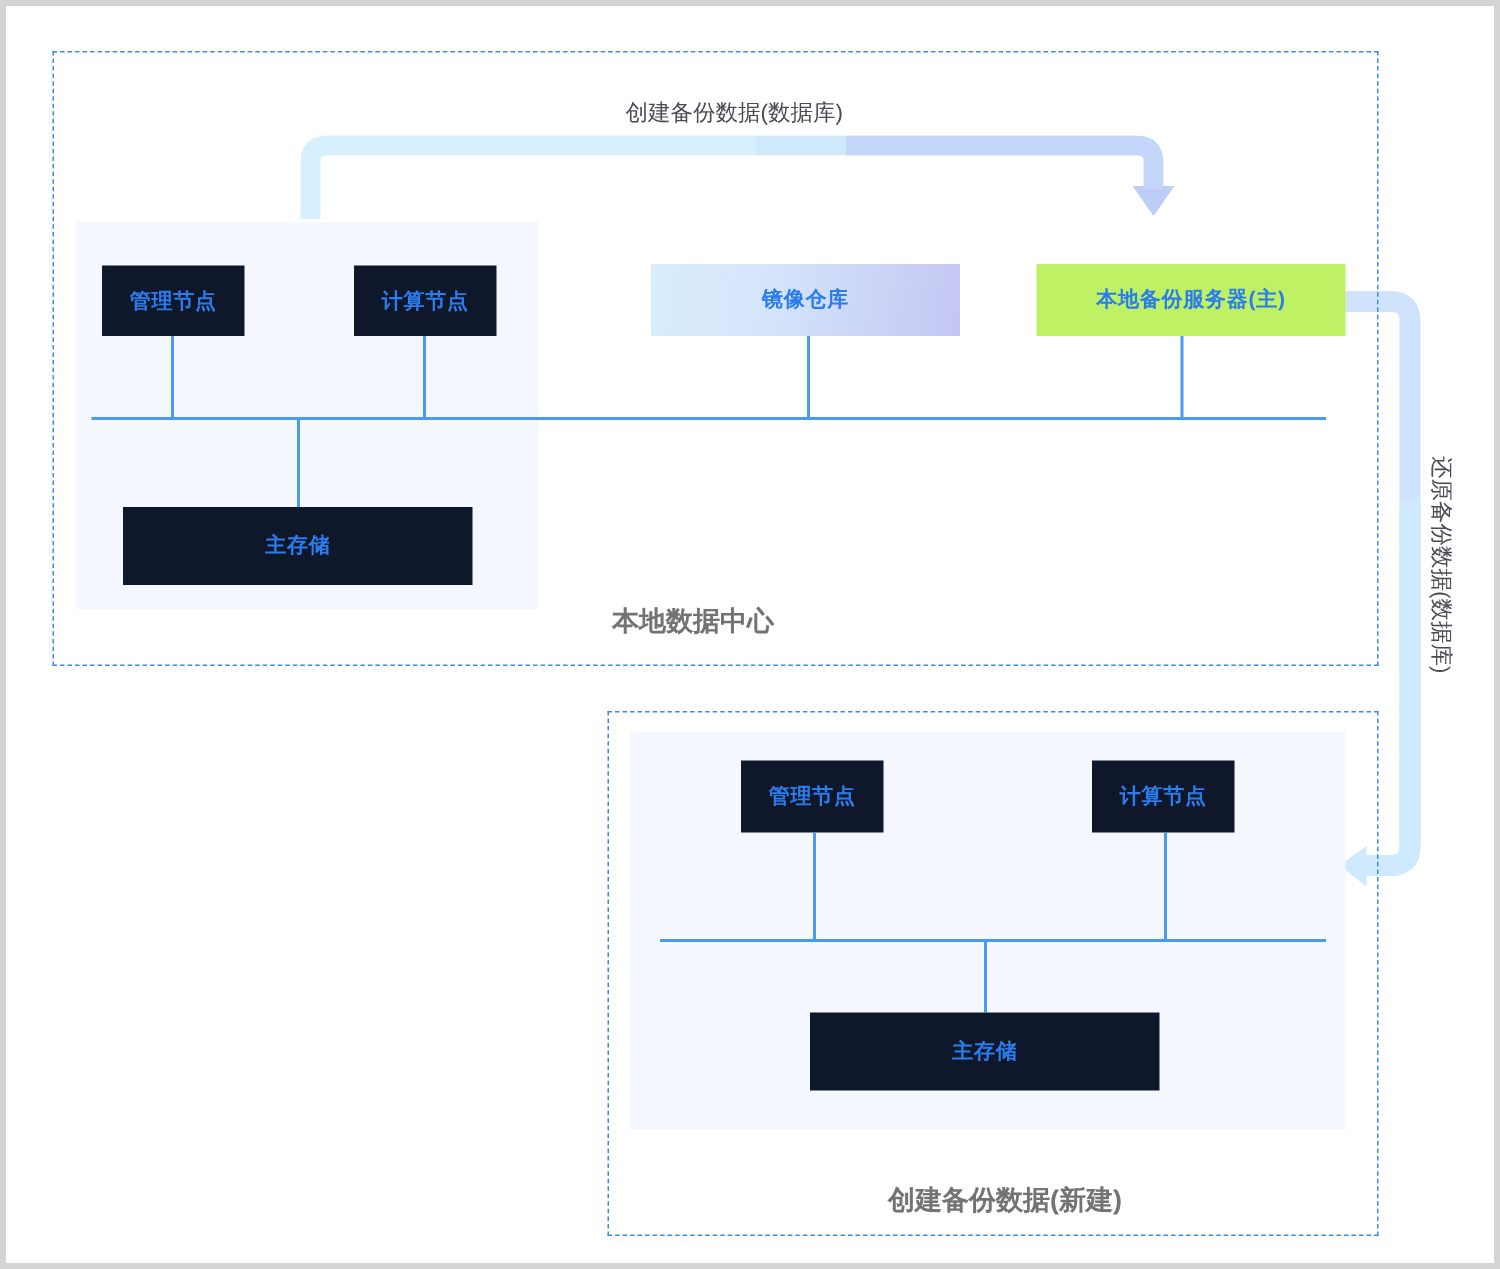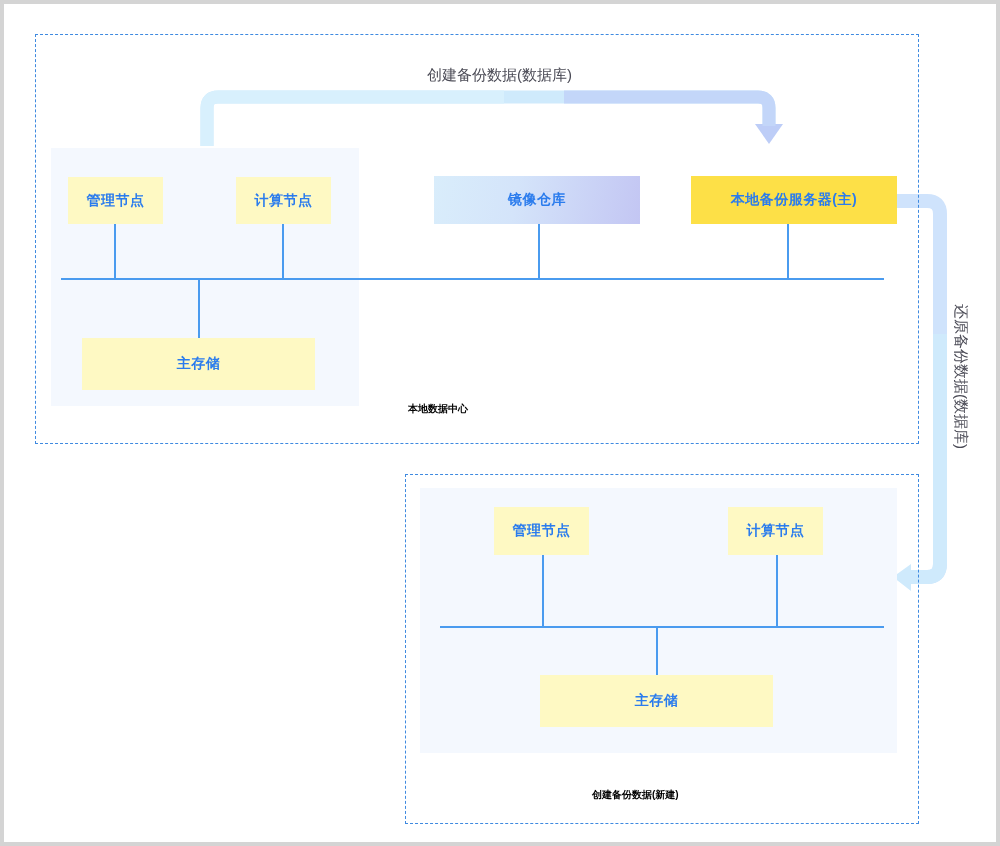--- a/index.html
+++ b/index.html
@@ -19,22 +19,22 @@
   }
   
   .region{
     position:absolute;
     border:1.5px dashed #3f8ae0;
     box-sizing:border-box;
     background:transparent;
   }
   .region-label{
     position:absolute;
-    color:#000000;
-    font-size:10px;
+    color:#737373;
+    font-size:18px;
     font-weight:bold;
     white-space:nowrap;
   }
   
   .panel{
     position:absolute;
     background:#f4f8fe;
     box-sizing:border-box;
   }
   
@@ -43,22 +43,22 @@
     box-sizing:border-box;
     display:flex;
     align-items:center;
     justify-content:center;
     color:#2b7ced;
     font-size:14px;
     font-weight:bold;
     white-space:nowrap;
     letter-spacing:0.5px;
   }
-  .node.plain{ background:#fef9c3; }
-  .node.lav{   background:#fde047; }
+  .node.plain{ background:#0f172a; }
+  .node.lav{   background:#bef264; }
   .node.grad{  background:linear-gradient(100deg,#d9edfb 0%,#d4e4fa 40%,#c3c6f3 100%);justify-content:center; }
   
   .hline{ position:absolute; background:#4a9bef; height:2px; }
   .vline{ position:absolute; background:#4a9bef; width:2px; }
   
   .caption{
     position:absolute;
     color:#4a4a55;
     font-size:15px;
     white-space:nowrap;
@@ -93,21 +93,21 @@
       <polygon points="907,560 907,587 889,573" fill="#cfeafc"></polygon>
     </g>
   </svg>
 
   <div class="region" style="left:31px; top:30px; width:884px; height:410px;"></div>
 
   <div class="region-label" style="left:404px; top:398px;">本地数据中心</div>
 
   <div class="panel" style="left:47px; top:144px; width:308px; height:258px;"></div>
 
-  <div class="caption" style="left:423px; top:62px;text-align:right;">创建备份数据(数据库)</div>
+  <div class="caption" style="left:413px; top:62px;text-align:right;">创建备份数据(数据库)</div>
 
 
   <div class="caption rot" style="left:966px; top:300px;">还原备份数据(数据库)</div>
 
   <div class="hline" style="left:57px; top:274px; width:823px;"></div>
 
   <div class="node plain" style="left:64px; top:173px; width:95px; height:47px;">
     <span>管理节点</span>
   </div>
   <div class="vline" style="left:110px; top:220px; height:55px;"></div>

